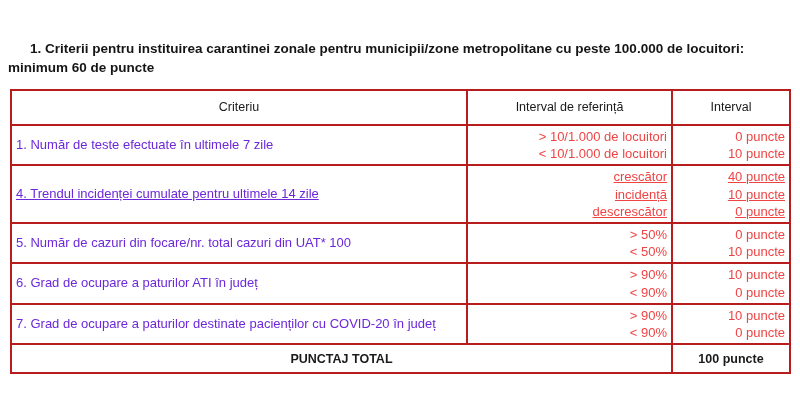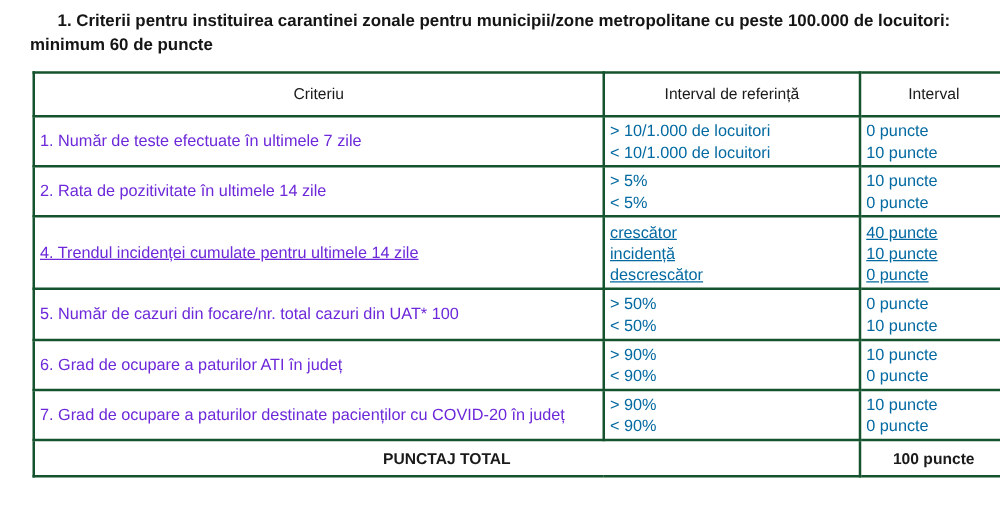--- a/index.html
+++ b/index.html
@@ -9,21 +9,22 @@
     width: 800px;
     height: 418px;
     font-family: "Liberation Sans", sans-serif;
     color: #1a1a1a;
     overflow: hidden;
   }
   .page {
     box-sizing: border-box;
     width: 800px;
     height: 308px;
-    padding: 6px 10px 0 24px;
+    padding: 6px 10px 0 8px;
+    margin-top: 32px;
   }
   .title {
     margin: 2px 0 11px 0;
     font-weight: bold;
     font-size: 13.5px;
     line-height: 1.4;
     text-indent: 22px;
     color: #151515;
   }
   table.criteria {
@@ -31,43 +32,43 @@
     table-layout: fixed;
     width: 779px;
     margin-left: 2px;
     background: #ffffff;
   }
   table.criteria col.c1 { width: 456px; }
   table.criteria col.c2 { width: 205px; }
   table.criteria col.c3 { width: 118px; }
   table.criteria th,
   table.criteria td {
-    border: 2px solid #14532d;
+    border: 2px solid #b91c1c;
     padding: 2px 4px;
     vertical-align: middle;
   }
   table.criteria th {
     font-weight: normal;
     font-size: 12.5px;
     text-align: center;
     height: 29px;
     color: #1a1a1a;
   }
   td.criteriu {
     text-align: left;
     padding-left: 8px;
     font-size: 13px;
     line-height: 1.25;
     color: #6d28d9;
   }
   td.center {
-    text-align: left;
+    text-align: right;
     font-size: 13px;
     line-height: 1.32;
-    color: #0369a1;
+    color: #ef4444;
   }
   tr.rh td { height: 34px; }
   tr.rt td { height: 52px; text-decoration: underline; }
   tr.total td { height: 23px; }
   td.total-label {
     text-align: center;
     font-weight: bold;
     font-size: 12.5px;
   }
   td.total-value {
@@ -103,31 +104,20 @@
         <td class="center">
           <div>&gt; 10/1.000 de locuitori</div>
           <div>&lt; 10/1.000 de locuitori</div>
         </td>
         <td class="center">
           <div>0 puncte</div>
           <div>10 puncte</div>
         </td>
       </tr>
 
-      <tr class="rh">
-        <td class="criteriu">2. Rata de pozitivitate în ultimele 14 zile</td>
-        <td class="center">
-          <div>&gt; 5%</div>
-          <div>&lt; 5%</div>
-        </td>
-        <td class="center">
-          <div>10 puncte</div>
-          <div>0 puncte</div>
-        </td>
-      </tr>
 
 
       <tr class="rt">
         <td class="criteriu">4. Trendul incidenței cumulate pentru ultimele 14 zile</td>
         <td class="center">
           <div>crescător</div>
           <div>incidență</div>
           <div>descrescător</div>
         </td>
         <td class="center">

